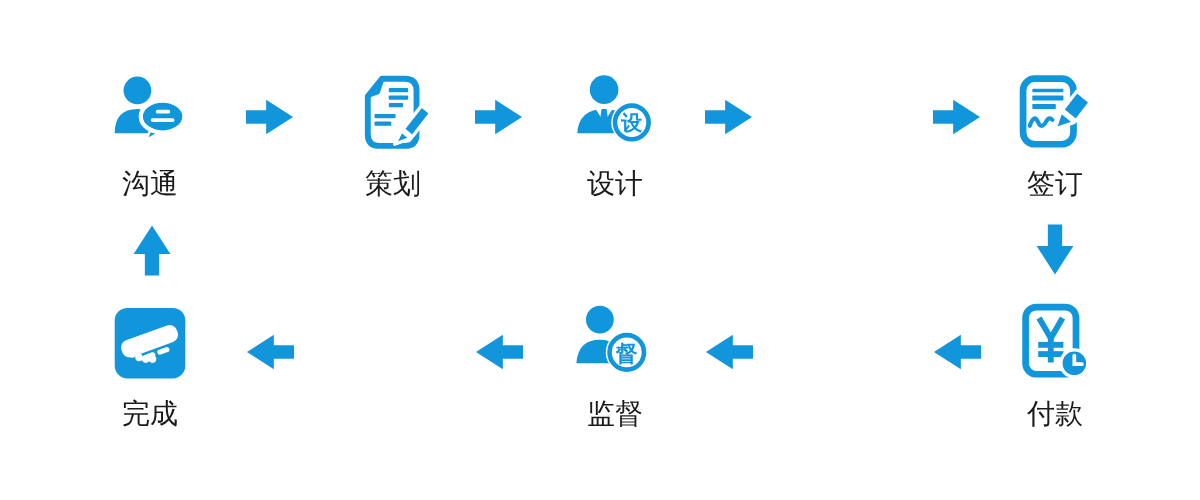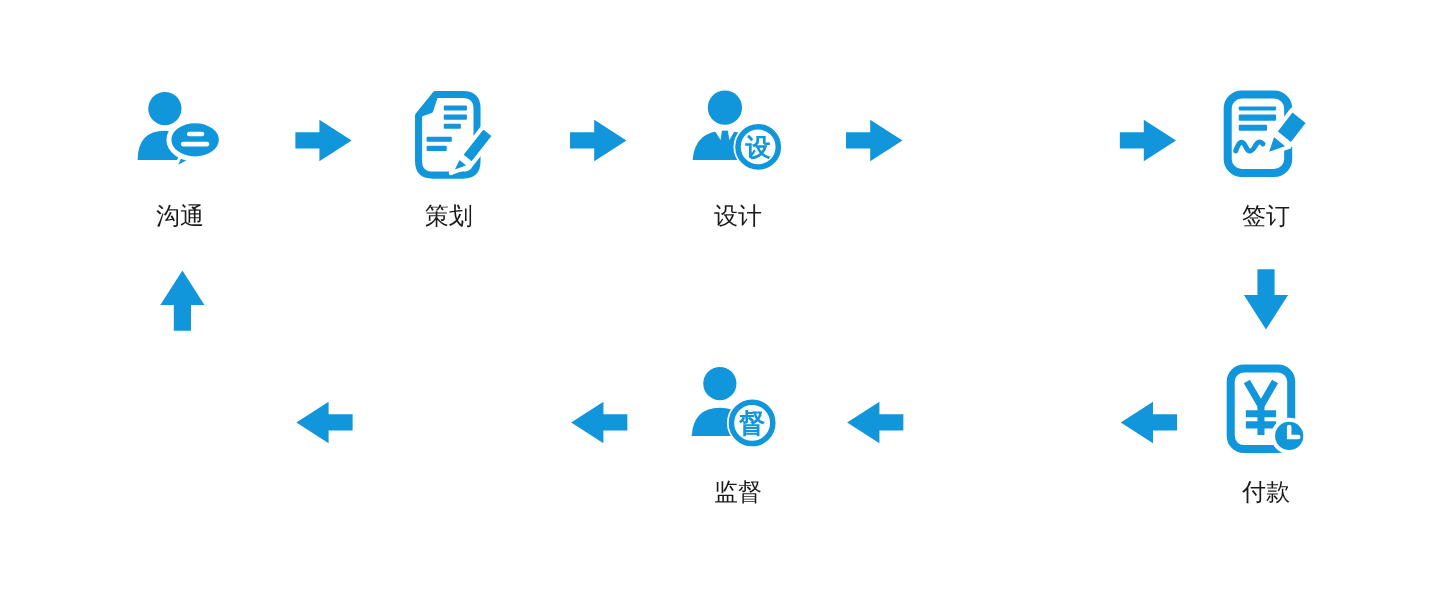--- a/index.html
+++ b/index.html
@@ -8,24 +8,24 @@
     --bg:#ffffff;
   }
   html,body{margin:0;padding:0;background:#fff;}
   .canvas{
     position:relative;width:1200px;height:500px;background:var(--bg);
     font-family:"DejaVu Sans","Liberation Sans",sans-serif;overflow:hidden;
   }
   .step{position:absolute;width:170px;display:flex;flex-direction:column;align-items:center;}
   .row-top{top:72px;}
   .row-bottom{top:302px;}
-  .c1{left:65px;}.c2{left:289px;align-items:center;}.c3{left:530px;}.c4{left:763px;}.c5{left:970px;}
+  .c1{left:65px;}.c2{left:308px;align-items:center;}.c3{left:530px;}.c4{left:763px;}.c5{left:970px;}
   .icon{width:84px;height:84px;color:var(--accent);}
   .icon svg{width:100%;height:100%;display:block;fill:currentColor;}
-  .label{margin-top:14px;font-size:20px;color:var(--label);line-height:1;white-space:nowrap;}
+  .label{margin-top:14px;font-size:28px;color:var(--label);line-height:1;white-space:nowrap;font-family:Liberation Serif, serif;}
   .arrow{position:absolute;color:var(--accent);}
   .arrow svg{display:block;width:100%;height:100%;fill:currentColor;}
   .h-arrow{width:48px;height:44px;}
   .v-arrow{width:46px;height:56px;}
   .a1{left:246px;}.a2{left:475px;}.a3{left:705px;}.a4{left:933px;}
   .atop{top:95px;}.abottom{top:330px;}
   .arrow-down-pos{left:1032px;top:222px;}
   .arrow-up-pos{left:129px;top:222px;}
   .badge-text{font-weight:bold;font-family:"DejaVu Sans","Liberation Sans",sans-serif;}
 </style>
@@ -129,20 +129,39 @@
         <path d="M31 0 V42 H9 L45 98 L81 42 H59 V0 Z"></path>
       </svg>
   </div>
 
   <div class="arrow v-arrow arrow-up-pos">
     <svg viewBox="0 0 90 100">
         <path d="M31 100 V58 H9 L45 2 L81 58 H59 V100 Z"></path>
       </svg>
   </div>
 
+  <div class="step row-bottom c1">
+    <div class="icon">
+      <svg viewBox="0 0 100 100">
+        <rect x="8" y="7" width="84" height="84" rx="15"></rect>
+        <g transform="rotate(-20 50 48)" fill="#fff">
+          <rect x="15" y="36" width="70" height="21" rx="9"></rect>
+          <rect x="36" y="60" width="15" height="6" rx="3"></rect>
+          <rect x="54" y="60" width="15" height="6" rx="3"></rect>
+        </g>
+        <g fill="#fff">
+          <circle cx="29" cy="62" r="4.5"></circle>
+          <circle cx="37" cy="66" r="4.5"></circle>
+          <circle cx="45" cy="68" r="4.5"></circle>
+          <circle cx="53" cy="68" r="4.5"></circle>
+        </g>
+      </svg>
+    </div>
+    <div class="label">完成</div>
+  </div>
 
   <div class="arrow h-arrow a1 abottom">
     <svg viewBox="0 0 100 90">
         <path d="M100 31 H58 V9 L2 45 L58 81 V59 H100 Z"></path>
       </svg>
   </div>
 
 
   <div class="arrow h-arrow a2 abottom">
     <svg viewBox="0 0 100 90">

